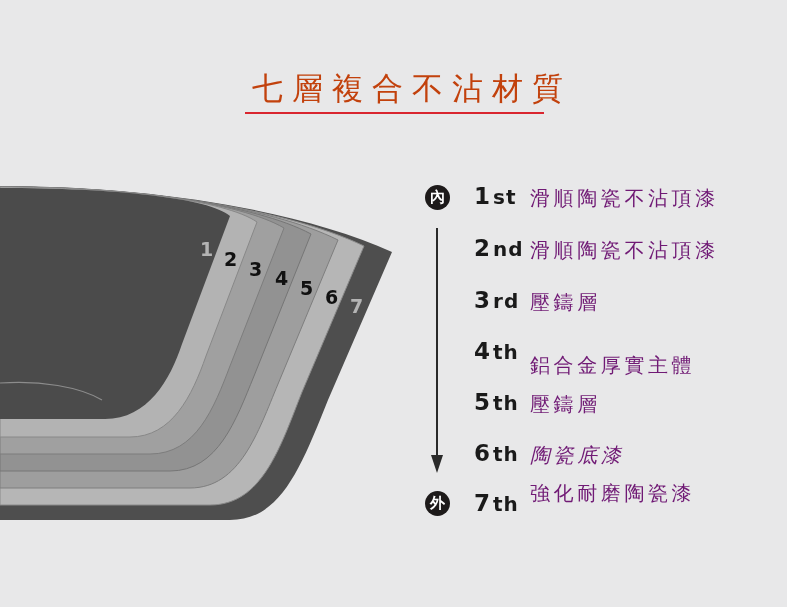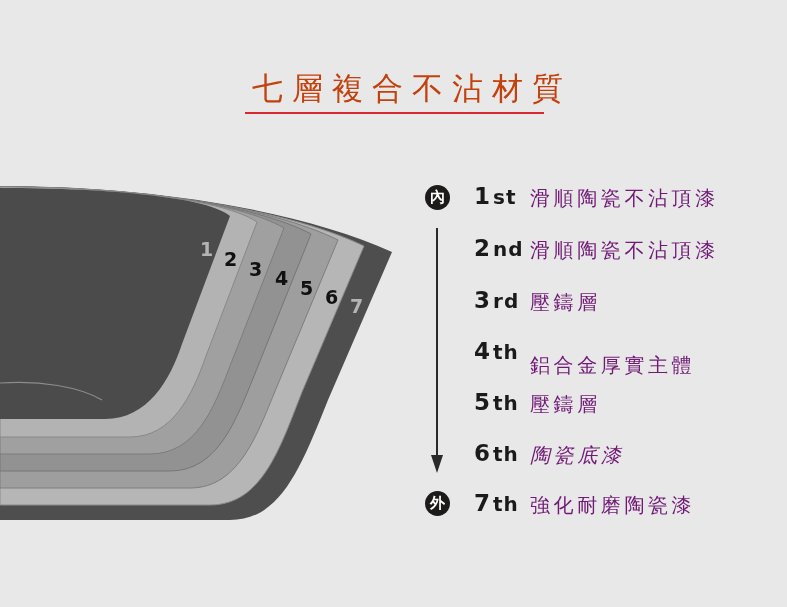--- a/index.html
+++ b/index.html
@@ -123,13 +123,13 @@
 <div class="legend-row" style="top:440px;">
   <span class="ord-num">6</span>
   <span class="ord-suffix">th</span>
 </div>
 <div class="layer-label" style="top:442px;font-style:italic;">陶瓷底漆</div>
 
 <div class="legend-row" style="top:490px;">
   <span class="ord-num">7</span>
   <span class="ord-suffix">th</span>
 </div>
-<div class="layer-label" style="top:492px;">強化耐磨陶瓷漆</div>
+<div class="layer-label" style="top:480px;">強化耐磨陶瓷漆</div>
 
 </body></html>

